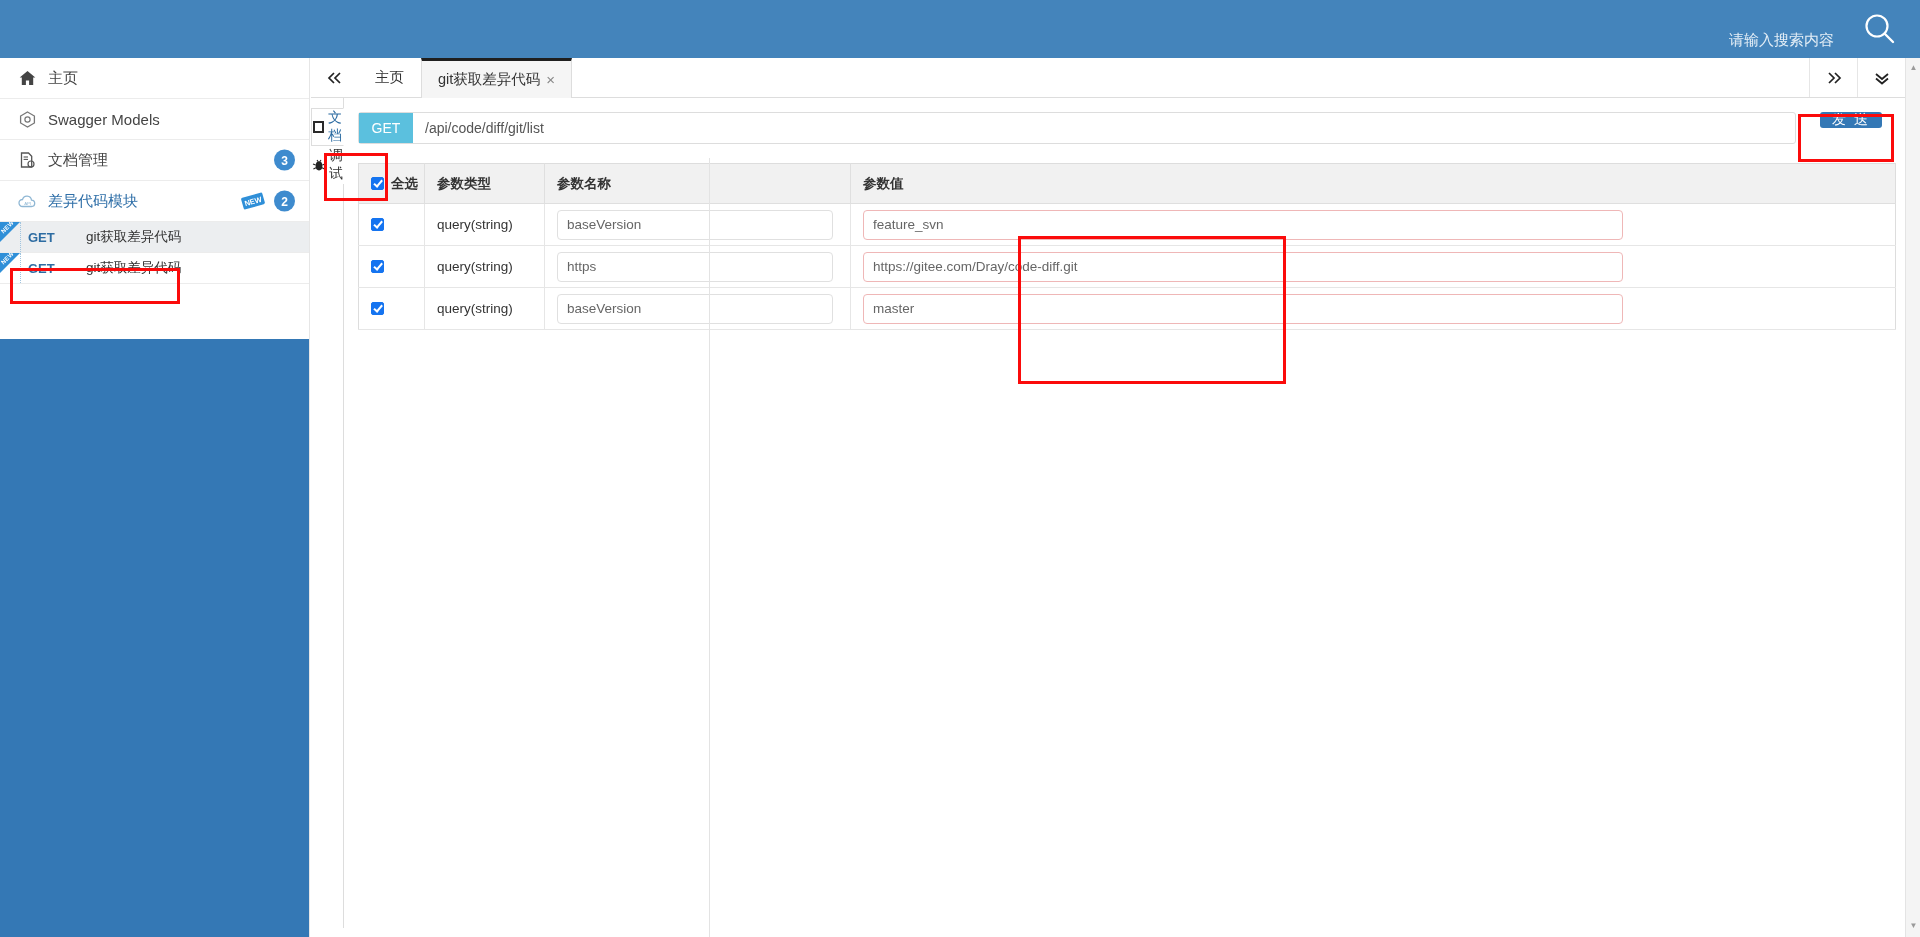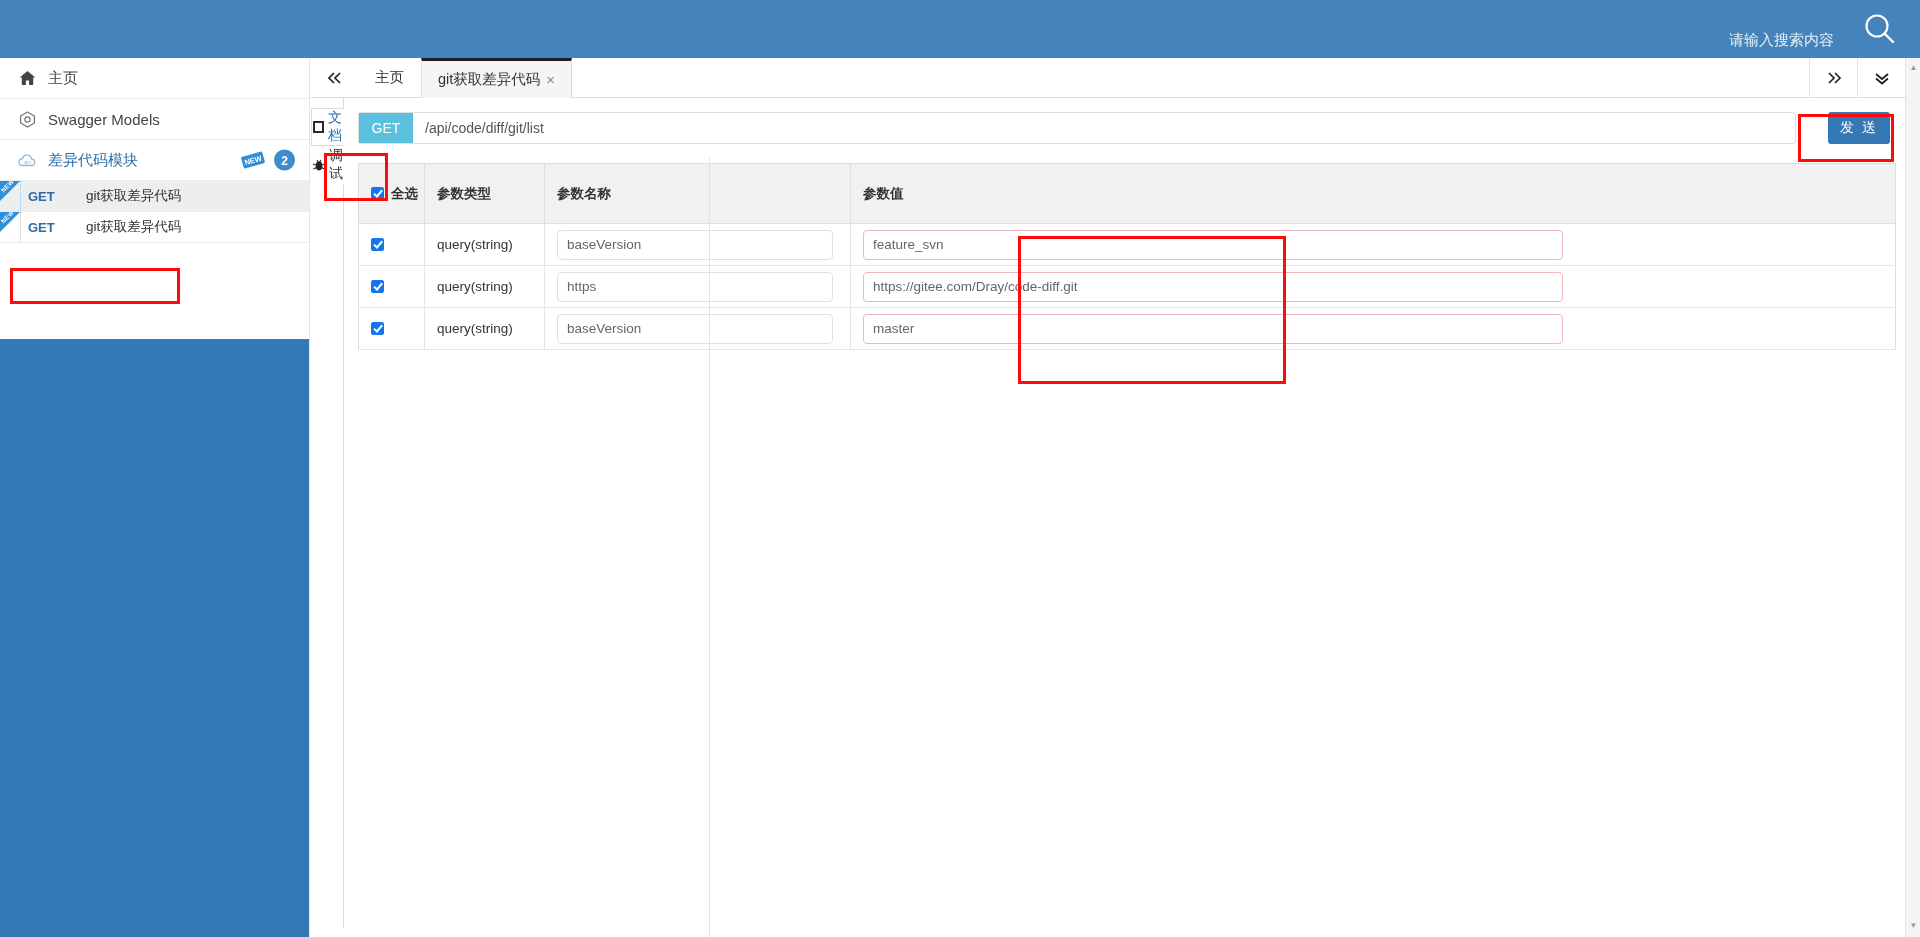--- a/index.html
+++ b/index.html
@@ -221,39 +221,39 @@
     width: 54px;
     background: #5bc0de; color: #ffffff;
     font-size: 14px; font-weight: 500;
     display: flex; align-items: center; justify-content: center;
   }
   .urlbar .path {
     flex: 1; display: flex; align-items: center;
     padding-left: 12px; font-size: 14px; color: #555;
   }
   .send-btn {
-    position: absolute; right: 22px; top: 14px;
-    width: 62px; height: 32px;
+    position: absolute; right: 30px; top: 14px;
+    width: 62px; height: 16px;
     background: #3478b5; color: #fff;
     font-size: 14px; letter-spacing: 2px;
     border: none; border-radius: 3px;
     display: flex; align-items: center; justify-content: center;
   }
 
   
   .ptable {
     margin-top: 19px;
     width: 1538px;
     border: 1px solid #dddddd;
     border-collapse: collapse;
     table-layout: fixed;
   }
   .ptable th {
     background: #f1f1f1;
-    height: 60px;
+    height: 40px;
     font-size: 13.5px; color: #333; font-weight: bold;
     text-align: left;
     border-right: 1px solid #dfdfdf;
     border-bottom: 1px solid #dfdfdf;
     padding-left: 12px;
   }
   .ptable td {
     height: 42px;
     border-right: 1px solid #e6e6e6;
     border-bottom: 1px solid #e6e6e6;
@@ -279,21 +279,21 @@
   }
   .field {
     height: 30px; width: 276px;
     border: 1px solid #e0e0e0; border-radius: 4px;
     display: flex; align-items: center;
     padding-left: 9px;
     font-size: 13.5px; color: #666;
     background: #fff;
   }
   .field.value {
-    width: 700px;
+    width: 760px;
     border: 1px solid #efb7b7;
   }
 
   
   .scrollbar {
     position: absolute; right: 0; top: 58px;
     width: 15px; height: 879px;
     background: #f4f4f4;
     border-left: 1px solid #e4e4e4;
   }
@@ -340,20 +340,32 @@
   <div class="side-row">
     <span class="s-ico">
       <svg width="17" height="17" viewBox="0 0 17 17">
         <path d="M8.5 1 15.4 5v7l-6.9 4-6.9-4V5z" fill="none" stroke="#777" stroke-width="1.3"></path>
         <circle cx="8.5" cy="8.5" r="2.6" fill="none" stroke="#777" stroke-width="1.2"></circle>
       </svg>
     </span>
     <span>Swagger Models</span>
   </div>
 
+  <div class="side-row">
+    <span class="s-ico">
+      <svg width="17" height="17" viewBox="0 0 17 17">
+        <path d="M2.5 1h7l3.2 3.2V15h-10.2z" fill="none" stroke="#555" stroke-width="1.3"></path>
+        <line x1="4.6" y1="5" x2="9" y2="5" stroke="#555" stroke-width="1.1"></line>
+        <line x1="4.6" y1="7.4" x2="9" y2="7.4" stroke="#555" stroke-width="1.1"></line>
+        <circle cx="12" cy="12" r="3" fill="none" stroke="#555" stroke-width="1.2"></circle>
+      </svg>
+    </span>
+    <span>文档管理</span>
+    <span class="side-badge">3</span>
+  </div>
 
   <div class="side-row module">
     <span class="s-ico">
       <svg width="19" height="15" viewBox="0 0 19 15">
         <path d="M4.5 12.5a3.5 3.5 0 0 1 0-7 4.6 4.6 0 0 1 9 .6 3.1 3.1 0 0 1 0 6.4z" fill="none" stroke="#8fb7d4" stroke-width="1.3"></path>
         <text x="6.2" y="11" font-size="4.4" fill="#8fb7d4" font-family="sans-serif">API</text>
       </svg>
     </span>
     <span>差异代码模块</span>
     <span class="new-tag">

